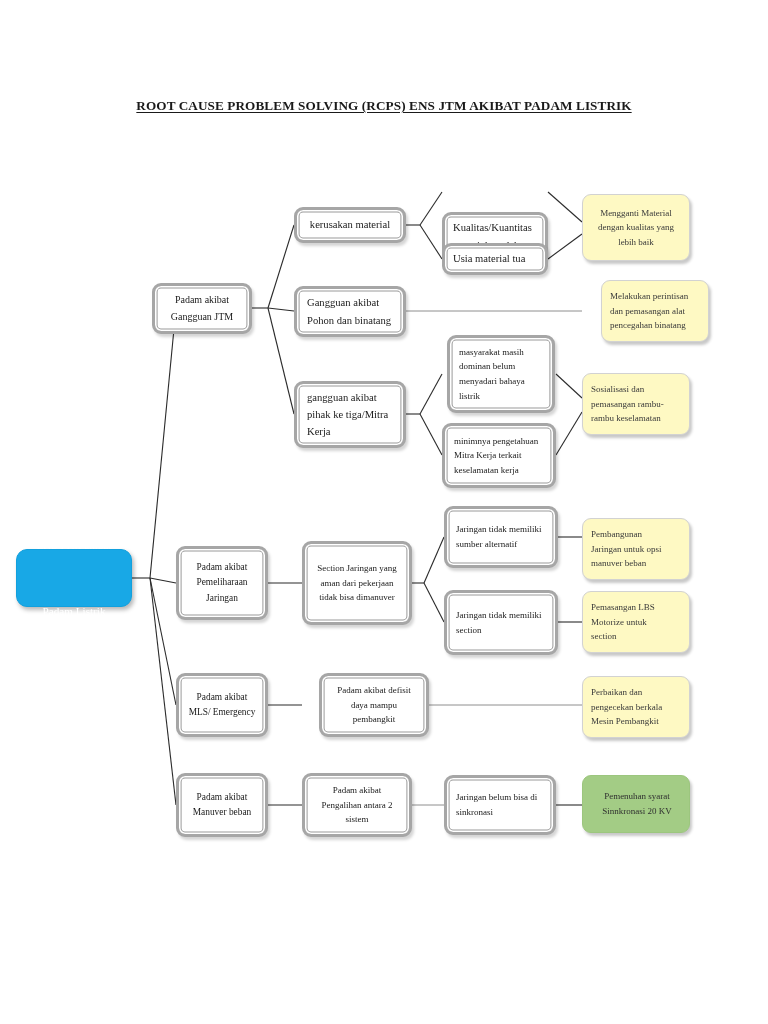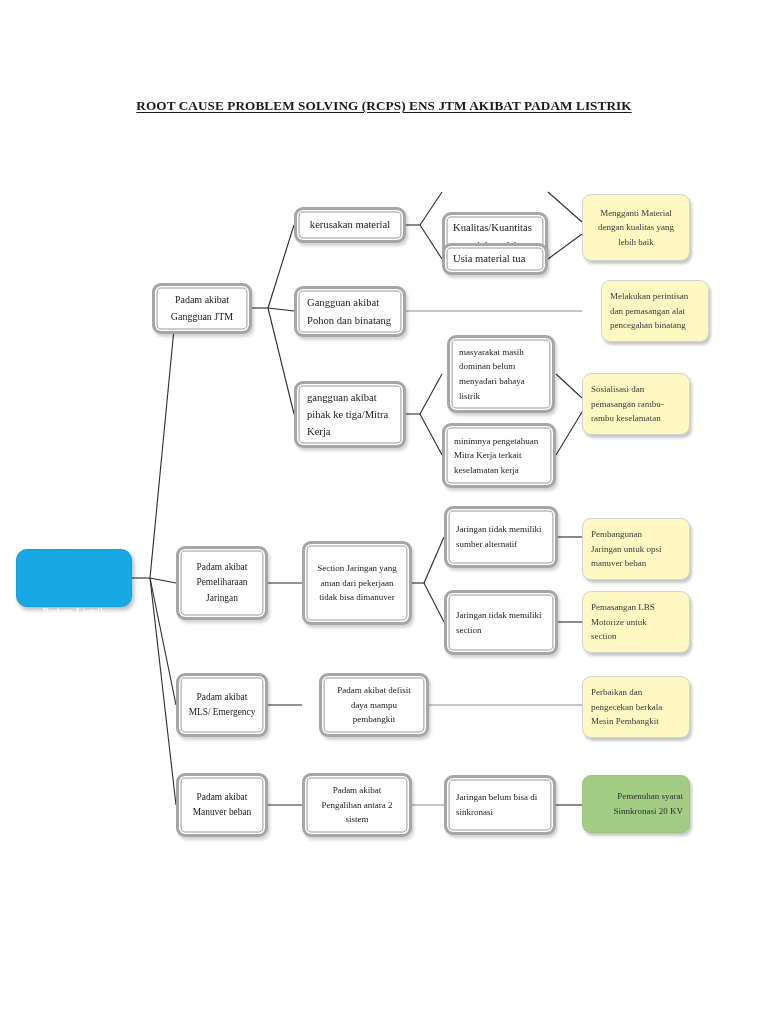--- a/index.html
+++ b/index.html
@@ -266,18 +266,18 @@
     <span class="ln">Motorize untuk</span>
     <span class="ln">section</span>
   </div>
 
   <div class="node grey fs9" style="left:582px;top:676px;width:108px;height:62px;align-items:flex-start;padding-left:8px;text-align:left;">
     <span class="ln">Perbaikan dan</span>
     <span class="ln">pengecekan berkala</span>
     <span class="ln">Mesin Pembangkit</span>
   </div>
 
-  <div class="node green fs9" style="left:582px;top:775px;width:108px;height:58px;align-items:flex-end;padding-left:8px;text-align:left;">
+  <div class="node green fs9" style="left:582px;top:775px;width:108px;height:58px;align-items:center;padding-left:8px;text-align:left;">
     <span class="ln">Pemenuhan syarat</span>
     <span class="ln">Sinnkronasi  20 KV</span>
   </div>
 
 </div>
 
 </body></html>

